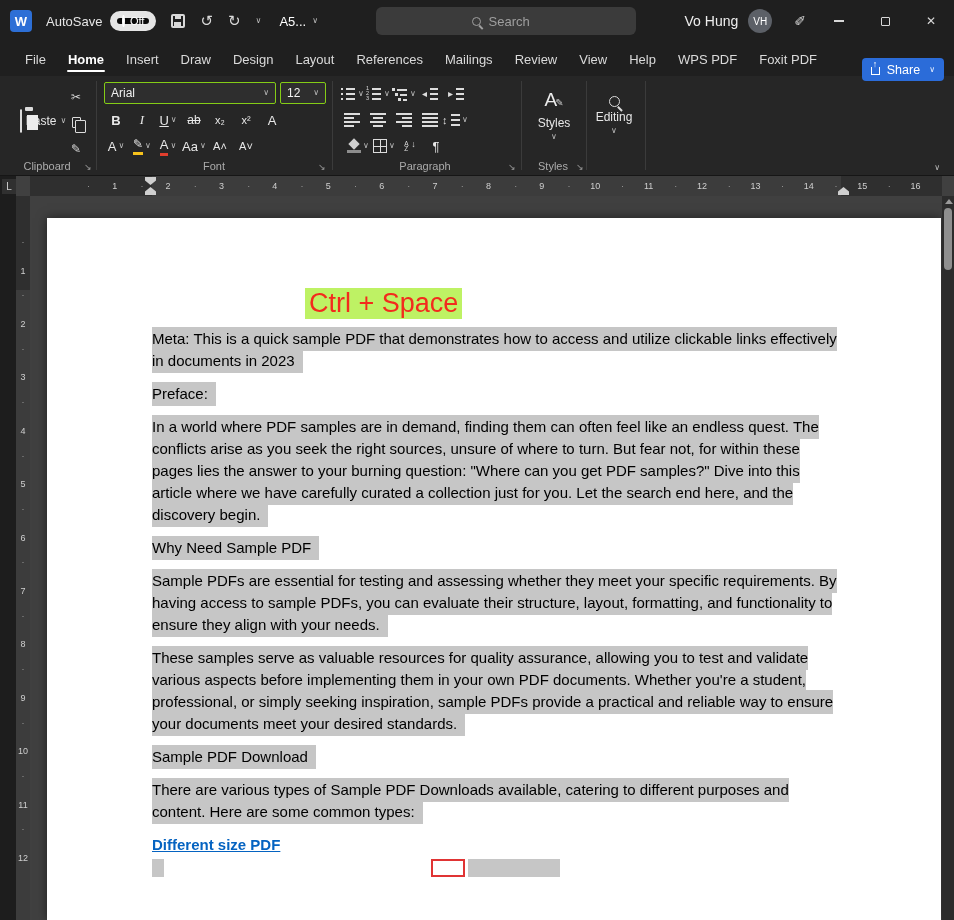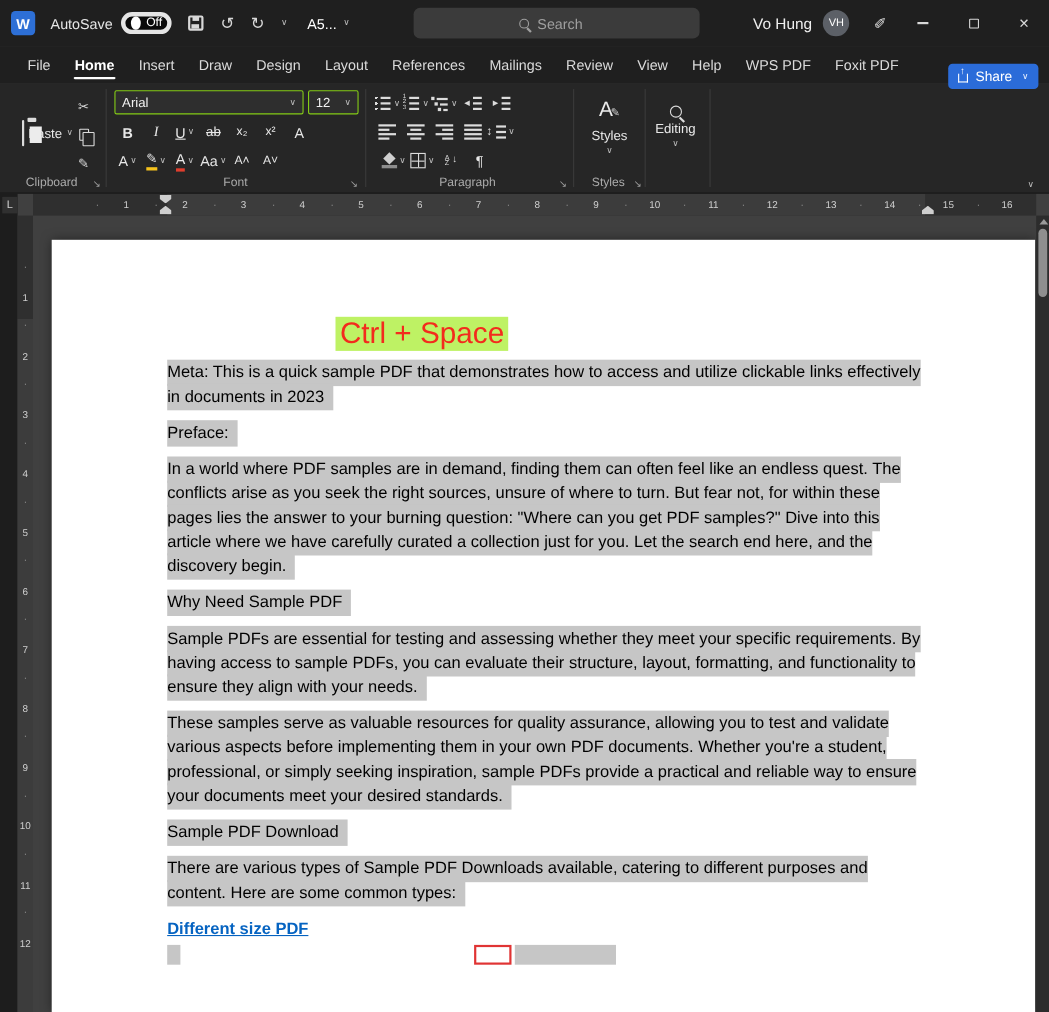--- a/index.html
+++ b/index.html
@@ -3,21 +3,21 @@
 <meta charset="utf-8">
 <style>
   *{margin:0;padding:0;box-sizing:border-box}
   html,body{width:954px;height:920px;overflow:hidden}
   body{position:relative;background:#404040;font-family:"Liberation Sans",sans-serif;color:#e8e8e8}
 
   
   .titlebar{position:absolute;top:0;left:0;width:954px;height:42px;background:#1f1f1f;display:flex;align-items:center;padding-left:10px;z-index:9}
   .app-icon{width:22px;height:22px;border-radius:4px;background:#2d6fd6;color:#fff;font-weight:bold;font-size:13px;display:flex;align-items:center;justify-content:center;cursor:pointer}
   .ts-label{font-size:13px;color:#e6e6e6;margin-left:14px}
-  .toggle{margin-left:8px;width:46px;height:20px;border-radius:10px;background:#0a0a0a;border:4px solid #e5e5e5;display:flex;align-items:center;padding:0 5px;gap:5px;cursor:pointer}
+  .toggle{margin-left:8px;width:46px;height:20px;border-radius:10px;background:#0a0a0a;border:7px solid #e5e5e5;display:flex;align-items:center;padding:0 5px;gap:5px;cursor:pointer}
   .knob{width:12px;height:12px;border-radius:50%;background:#fff}
   .tog-txt{font-size:11px;color:#fff}
   .tb-btn{background:none;border:none;color:#d8d8d8;font-size:15px;margin-left:15px;cursor:pointer;font-family:inherit;display:flex;align-items:center}
   .floppy{display:inline-block;width:14px;height:14px;border:2px solid #d8d8d8;border-radius:2px;position:relative}
   .floppy::before{content:"";position:absolute;top:-1px;left:2px;width:6px;height:4px;background:#d8d8d8}
   .floppy::after{content:"";position:absolute;bottom:0;left:1px;width:7px;height:4px;background:#d8d8d8}
   .cv{font-size:8px;color:#bdbdbd;line-height:1}
   .cv::after{content:"∨"}
   .doc-chip{margin-left:18px;font-size:13px;color:#fff;display:flex;align-items:center;gap:6px;cursor:pointer}
   .search-pill{position:absolute;left:376px;top:7px;width:260px;height:28px;background:#3b3b3b;border-radius:6px;display:flex;align-items:center;justify-content:center;gap:8px;cursor:text}

